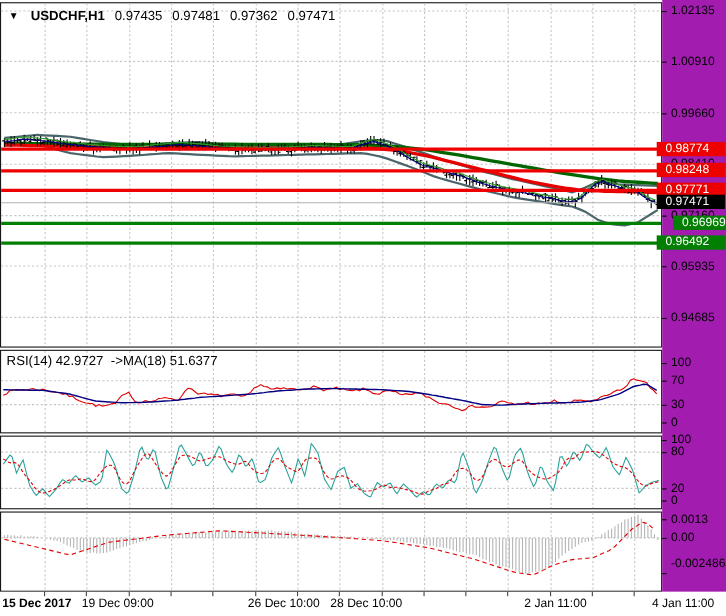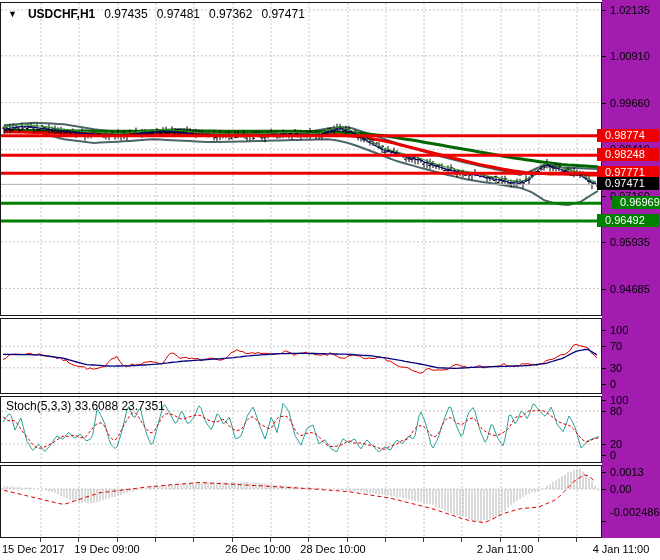--- a/index.html
+++ b/index.html
@@ -88,20 +88,21 @@
         <line x1="423" y1="0" x2="423" y2="74" stroke="#c6c6c6" stroke-width="1" stroke-dasharray="2 2"></line>
         <line x1="461" y1="0" x2="461" y2="74" stroke="#c6c6c6" stroke-width="1" stroke-dasharray="2 2"></line>
         <line x1="500" y1="0" x2="500" y2="74" stroke="#c6c6c6" stroke-width="1" stroke-dasharray="2 2"></line>
         <line x1="538" y1="0" x2="538" y2="74" stroke="#c6c6c6" stroke-width="1" stroke-dasharray="2 2"></line>
         <line x1="576" y1="0" x2="576" y2="74" stroke="#c6c6c6" stroke-width="1" stroke-dasharray="2 2"></line>
         <line x1="0" y1="27.200000000000003" x2="600" y2="27.200000000000003" stroke="#c6c6c6" stroke-width="1" stroke-dasharray="2 2"></line>
         <line x1="0" y1="48.800000000000004" x2="600" y2="48.800000000000004" stroke="#c6c6c6" stroke-width="1" stroke-dasharray="2 2"></line>
         <polyline points="2.0,40.4 5.0,39.3 8.0,35.9 11.0,35.7 14.0,35.2 17.0,35.5 20.0,35.2 23.0,35.7 26.0,34.8 29.0,34.2 32.0,35.4 35.0,36.1 38.0,34.8 41.0,35.8 44.0,37.1 47.0,37.0 50.0,37.6 53.0,37.9 56.0,39.5 59.0,38.6 62.0,41.5 65.0,41.0 68.0,44.0 71.0,45.4 74.0,46.5 77.0,47.3 80.0,47.7 83.0,47.8 86.0,50.3 89.0,48.8 92.0,50.2 95.0,49.6 98.0,49.0 101.0,47.9 104.0,47.7 107.0,43.5 110.0,40.3 113.0,39.1 116.0,37.6 119.0,42.5 122.0,46.3 125.0,47.3 128.0,47.0 131.0,45.1 134.0,46.1 137.0,45.8 140.0,45.4 143.0,43.3 146.0,43.1 149.0,42.4 152.0,43.0 155.0,43.4 158.0,44.6 161.0,45.1 164.0,41.2 167.0,36.8 170.0,34.0 173.0,34.5 176.0,36.9 179.0,39.3 182.0,38.7 185.0,38.3 188.0,39.6 191.0,39.1 194.0,39.9 197.0,39.4 200.0,41.7 203.0,40.4 206.0,40.0 209.0,39.2 212.0,39.2 215.0,40.0 218.0,41.2 221.0,40.8 224.0,39.5 227.0,37.5 230.0,33.7 233.0,32.7 236.0,30.6 239.0,32.4 242.0,32.7 245.0,34.6 248.0,34.5 251.0,33.6 254.0,34.5 257.0,33.5 260.0,34.6 263.0,34.3 266.0,34.3 269.0,35.1 272.0,35.4 275.0,34.9 278.0,34.9 281.0,34.1 284.0,31.8 287.0,32.8 290.0,34.0 293.0,36.4 296.0,34.8 299.0,34.6 302.0,34.0 305.0,33.0 308.0,35.3 311.0,34.0 314.0,35.6 317.0,35.9 320.0,36.2 323.0,35.1 326.0,36.4 329.0,33.6 332.0,35.5 335.0,36.5 338.0,38.6 341.0,39.1 344.0,39.3 347.0,37.0 350.0,36.2 353.0,35.9 356.0,36.8 359.0,37.0 362.0,39.1 365.0,39.9 368.0,38.9 371.0,39.5 374.0,39.5 377.0,37.9 380.0,38.1 383.0,39.0 386.0,41.9 389.0,42.0 392.0,44.0 395.0,45.8 398.0,47.6 401.0,48.1 404.0,48.2 407.0,48.8 410.0,50.7 413.0,52.2 416.0,52.8 419.0,54.3 422.0,53.4 425.0,50.5 428.0,49.4 431.0,51.1 434.0,51.2 437.0,50.9 440.0,51.1 443.0,50.9 446.0,50.5 449.0,49.2 452.0,46.7 455.0,45.5 458.0,46.0 461.0,47.4 464.0,47.3 467.0,49.0 470.0,48.2 473.0,48.5 476.0,47.5 479.0,46.5 482.0,48.7 485.0,48.7 488.0,47.5 491.0,47.8 494.0,47.2 497.0,47.3 500.0,46.7 503.0,44.5 506.0,46.8 509.0,47.1 512.0,47.3 515.0,46.7 518.0,47.0 521.0,44.7 524.0,45.0 527.0,44.7 530.0,45.4 533.0,45.3 536.0,46.3 539.0,44.8 542.0,44.3 545.0,41.8 548.0,40.8 551.0,40.4 554.0,39.2 557.0,37.2 560.0,35.7 563.0,35.8 566.0,33.9 569.0,31.6 572.0,26.6 575.0,25.3 578.0,26.6 581.0,27.2 584.0,27.9 587.0,29.0 590.0,33.6 593.0,35.8 596.0,39.0" fill="none" stroke="#e00000" stroke-width="1"></polyline>
         <polyline points="2.0,35.3 5.0,35.3 8.0,35.4 11.0,35.4 14.0,35.5 17.0,35.5 20.0,35.6 23.0,35.6 26.0,35.7 29.0,35.7 32.0,35.8 35.0,35.8 38.0,35.9 41.0,36.3 44.0,36.7 47.0,37.1 50.0,37.5 53.0,37.9 56.0,38.3 59.0,38.7 62.0,39.2 65.0,40.0 68.0,40.8 71.0,41.6 74.0,42.5 77.0,43.3 80.0,44.1 83.0,44.9 86.0,45.6 89.0,45.8 92.0,46.0 95.0,46.2 98.0,46.4 101.0,46.6 104.0,46.8 107.0,47.0 110.0,47.2 113.0,47.1 116.0,47.0 119.0,47.0 122.0,46.9 125.0,46.8 128.0,46.8 131.0,46.7 134.0,46.6 137.0,46.4 140.0,46.2 143.0,46.0 146.0,45.8 149.0,45.6 152.0,45.4 155.0,45.2 158.0,44.9 161.0,44.6 164.0,44.2 167.0,43.9 170.0,43.5 173.0,43.2 176.0,42.9 179.0,42.5 182.0,42.2 185.0,42.0 188.0,41.8 191.0,41.6 194.0,41.4 197.0,41.2 200.0,41.0 203.0,40.8 206.0,40.6 209.0,40.4 212.0,40.2 215.0,40.0 218.0,39.8 221.0,39.6 224.0,39.4 227.0,39.2 230.0,38.9 233.0,38.6 236.0,38.2 239.0,37.9 242.0,37.5 245.0,37.2 248.0,36.9 251.0,36.5 254.0,36.3 257.0,36.1 260.0,35.9 263.0,35.7 266.0,35.5 269.0,35.2 272.0,35.0 275.0,34.8 278.0,34.7 281.0,34.7 284.0,34.6 287.0,34.5 290.0,34.4 293.0,34.4 296.0,34.3 299.0,34.2 302.0,34.3 305.0,34.3 308.0,34.4 311.0,34.5 314.0,34.5 317.0,34.6 320.0,34.7 323.0,34.7 326.0,34.8 329.0,34.9 332.0,34.9 335.0,35.0 338.0,35.1 341.0,35.1 344.0,35.2 347.0,35.3 350.0,35.5 353.0,35.7 356.0,35.9 359.0,36.1 362.0,36.3 365.0,36.5 368.0,36.7 371.0,36.9 374.0,37.3 377.0,37.8 380.0,38.3 383.0,38.7 386.0,39.2 389.0,39.7 392.0,40.2 395.0,40.6 398.0,41.2 401.0,41.7 404.0,42.3 407.0,42.8 410.0,43.4 413.0,43.9 416.0,44.4 419.0,45.0 422.0,45.6 425.0,46.2 428.0,46.9 431.0,47.5 434.0,48.1 437.0,48.8 440.0,48.9 443.0,49.0 446.0,49.1 449.0,49.2 452.0,49.3 455.0,49.3 458.0,49.2 461.0,49.0 464.0,48.8 467.0,48.6 470.0,48.4 473.0,48.3 476.0,48.2 479.0,48.1 482.0,48.0 485.0,47.9 488.0,47.8 491.0,47.7 494.0,47.6 497.0,47.5 500.0,47.4 503.0,47.3 506.0,47.3 509.0,47.2 512.0,47.1 515.0,47.0 518.0,46.9 521.0,46.8 524.0,46.7 527.0,46.6 530.0,46.2 533.0,45.9 536.0,45.5 539.0,45.1 542.0,44.8 545.0,44.3 548.0,43.4 551.0,42.5 554.0,41.6 557.0,40.7 560.0,39.8 563.0,38.7 566.0,37.0 569.0,35.4 572.0,33.8 575.0,32.4 578.0,31.7 581.0,31.1 584.0,30.4 587.0,30.5 590.0,32.3 593.0,34.1 596.0,35.9" fill="none" stroke="#000080" stroke-width="1.3"></polyline>
       </svg>
+    <div class="ind-label">RSI(14) 42.9727  -&gt;MA(18) 51.6377</div>
   </div>
 
   <div class="pane" id="pane-stoch" style="top:396px;height:67px;">
     <svg id="svg-stoch" width="600" height="65">
         <line x1="40" y1="0" x2="40" y2="65" stroke="#c6c6c6" stroke-width="1" stroke-dasharray="2 2"></line>
         <line x1="78" y1="0" x2="78" y2="65" stroke="#c6c6c6" stroke-width="1" stroke-dasharray="2 2"></line>
         <line x1="117" y1="0" x2="117" y2="65" stroke="#c6c6c6" stroke-width="1" stroke-dasharray="2 2"></line>
         <line x1="155" y1="0" x2="155" y2="65" stroke="#c6c6c6" stroke-width="1" stroke-dasharray="2 2"></line>
         <line x1="193" y1="0" x2="193" y2="65" stroke="#c6c6c6" stroke-width="1" stroke-dasharray="2 2"></line>
         <line x1="232" y1="0" x2="232" y2="65" stroke="#c6c6c6" stroke-width="1" stroke-dasharray="2 2"></line>
@@ -112,21 +113,20 @@
         <line x1="423" y1="0" x2="423" y2="65" stroke="#c6c6c6" stroke-width="1" stroke-dasharray="2 2"></line>
         <line x1="461" y1="0" x2="461" y2="65" stroke="#c6c6c6" stroke-width="1" stroke-dasharray="2 2"></line>
         <line x1="500" y1="0" x2="500" y2="65" stroke="#c6c6c6" stroke-width="1" stroke-dasharray="2 2"></line>
         <line x1="538" y1="0" x2="538" y2="65" stroke="#c6c6c6" stroke-width="1" stroke-dasharray="2 2"></line>
         <line x1="576" y1="0" x2="576" y2="65" stroke="#c6c6c6" stroke-width="1" stroke-dasharray="2 2"></line>
         <line x1="0" y1="14" x2="600" y2="14" stroke="#c6c6c6" stroke-width="1" stroke-dasharray="2 2"></line>
         <line x1="0" y1="47" x2="600" y2="47" stroke="#c6c6c6" stroke-width="1" stroke-dasharray="2 2"></line>
         <polyline points="2.0,25.0 4.0,22.2 6.0,19.5 8.0,16.7 10.0,18.3 12.0,25.9 14.0,33.1 16.0,28.8 18.0,24.6 20.0,21.1 22.0,29.0 24.0,36.9 26.0,44.5 28.0,47.6 30.0,50.8 32.0,53.4 34.0,51.2 36.0,48.9 38.0,47.3 40.0,49.9 42.0,52.5 44.0,54.4 46.0,52.2 48.0,50.0 50.0,47.6 52.0,44.5 54.0,41.3 56.0,39.0 58.0,40.3 60.0,41.6 62.0,42.1 64.0,39.5 66.0,36.9 68.0,35.4 70.0,37.6 72.0,39.8 74.0,41.1 76.0,39.7 78.0,38.2 80.0,37.7 82.0,40.1 84.0,42.5 86.0,43.9 88.0,42.6 90.0,41.3 92.0,36.7 94.0,24.5 96.0,12.3 98.0,14.8 100.0,18.6 102.0,22.5 104.0,27.5 106.0,34.9 108.0,42.3 110.0,47.7 112.0,49.5 114.0,51.4 116.0,50.0 118.0,43.6 120.0,37.1 122.0,29.8 124.0,21.1 126.0,12.4 128.0,9.5 130.0,14.5 132.0,19.5 134.0,20.4 136.0,16.1 138.0,11.9 140.0,13.7 142.0,22.5 144.0,31.4 146.0,38.2 148.0,42.8 150.0,47.4 152.0,46.1 154.0,38.7 156.0,31.3 158.0,23.9 160.0,16.5 162.0,9.1 164.0,7.7 166.0,11.4 168.0,15.1 170.0,18.8 172.0,22.5 174.0,26.2 176.0,24.9 178.0,19.9 180.0,14.9 182.0,15.9 184.0,20.9 186.0,25.9 188.0,26.3 190.0,23.9 192.0,21.5 194.0,17.8 196.0,13.3 198.0,8.9 200.0,11.3 202.0,17.2 204.0,23.1 206.0,26.9 208.0,29.7 210.0,32.4 212.0,29.0 214.0,22.9 216.0,16.8 218.0,18.2 220.0,22.4 222.0,26.6 224.0,25.7 226.0,22.9 228.0,20.2 230.0,25.4 232.0,33.1 234.0,40.9 236.0,41.6 238.0,40.3 240.0,39.0 242.0,33.3 244.0,26.5 246.0,19.6 248.0,16.0 250.0,13.0 252.0,10.1 254.0,14.7 256.0,20.8 258.0,26.9 260.0,32.0 262.0,37.0 264.0,42.0 266.0,35.8 268.0,28.0 270.0,20.3 272.0,24.5 274.0,30.0 276.0,35.6 278.0,26.7 280.0,16.5 282.0,6.4 284.0,8.7 286.0,11.8 288.0,15.0 290.0,22.7 292.0,30.7 294.0,38.6 296.0,41.8 298.0,45.0 300.0,48.1 302.0,42.6 304.0,37.0 306.0,31.6 308.0,30.3 310.0,29.0 312.0,28.0 314.0,34.5 316.0,40.9 318.0,46.9 320.0,45.4 322.0,44.0 324.0,42.8 326.0,45.8 328.0,48.7 330.0,51.5 332.0,52.8 334.0,54.1 336.0,54.7 338.0,50.1 340.0,45.5 342.0,41.7 344.0,43.2 346.0,44.7 348.0,45.7 350.0,44.2 352.0,42.7 354.0,42.2 356.0,45.9 358.0,49.5 360.0,51.8 362.0,48.5 364.0,45.2 366.0,43.0 368.0,44.9 370.0,46.7 372.0,48.7 374.0,51.1 376.0,53.5 378.0,54.8 380.0,52.9 382.0,51.1 384.0,50.1 386.0,51.4 388.0,52.7 390.0,52.5 392.0,48.8 394.0,45.1 396.0,43.1 398.0,44.5 400.0,46.0 402.0,46.1 404.0,43.3 406.0,40.5 408.0,39.2 410.0,40.5 412.0,41.8 414.0,38.8 416.0,28.8 418.0,18.9 420.0,14.9 422.0,19.9 424.0,24.9 426.0,31.2 428.0,39.5 430.0,47.8 432.0,50.9 434.0,47.2 436.0,43.5 438.0,38.5 440.0,32.1 442.0,25.6 444.0,19.9 446.0,14.9 448.0,9.9 450.0,10.8 452.0,17.6 454.0,24.5 456.0,30.1 458.0,34.8 460.0,39.4 462.0,37.0 464.0,28.7 466.0,20.4 468.0,15.4 470.0,13.0 472.0,10.6 474.0,14.2 476.0,22.1 478.0,30.1 480.0,36.0 482.0,40.6 484.0,45.2 486.0,42.4 488.0,35.0 490.0,27.7 492.0,28.5 494.0,34.1 496.0,39.6 498.0,43.3 500.0,46.1 502.0,48.9 504.0,41.8 506.0,30.2 508.0,18.6 510.0,18.1 512.0,22.3 514.0,26.6 516.0,24.2 518.0,19.2 520.0,14.2 522.0,15.2 524.0,18.4 526.0,21.5 528.0,18.0 530.0,12.5 532.0,7.0 534.0,7.9 536.0,10.7 538.0,13.4 540.0,15.5 542.0,17.3 544.0,19.2 546.0,16.8 548.0,13.5 550.0,10.1 552.0,14.7 554.0,20.8 556.0,26.9 558.0,29.8 560.0,32.2 562.0,34.6 564.0,30.0 566.0,24.5 568.0,19.0 570.0,22.1 572.0,26.1 574.0,30.2 576.0,37.0 578.0,44.0 580.0,51.0 582.0,49.1 584.0,46.7 586.0,44.3 588.0,43.4 590.0,42.4 592.0,41.5 594.0,40.8 596.0,40.2 598.0,39.5" fill="none" stroke="#2aa39b" stroke-width="1"></polyline>
         <polyline points="2.0,20.3 4.0,21.3 6.0,23.0 8.0,23.7 10.0,23.8 12.0,23.4 14.0,24.1 16.0,26.1 18.0,29.1 20.0,32.4 22.0,35.2 24.0,37.4 26.0,39.9 28.0,42.6 30.0,45.5 32.0,47.8 34.0,49.6 36.0,50.7 38.0,51.2 40.0,51.1 42.0,50.4 44.0,49.7 46.0,48.8 48.0,47.9 50.0,46.8 52.0,45.6 54.0,44.3 56.0,42.9 58.0,41.4 60.0,40.1 62.0,39.3 64.0,39.1 66.0,39.4 68.0,39.3 70.0,38.9 72.0,38.4 74.0,38.5 76.0,39.1 78.0,40.1 80.0,40.6 82.0,40.8 84.0,40.3 86.0,38.6 88.0,35.7 90.0,33.2 92.0,30.8 94.0,28.6 96.0,26.8 98.0,25.9 100.0,26.0 102.0,27.2 104.0,30.0 106.0,34.3 108.0,38.3 110.0,41.0 112.0,42.7 114.0,42.9 116.0,41.4 118.0,38.1 120.0,33.8 122.0,29.9 124.0,26.4 126.0,23.1 128.0,20.0 130.0,17.2 132.0,15.5 134.0,15.6 136.0,17.7 138.0,20.9 140.0,24.1 142.0,27.2 144.0,30.0 146.0,32.5 148.0,34.7 150.0,35.8 152.0,35.1 154.0,32.7 156.0,29.3 158.0,25.8 160.0,22.2 162.0,19.2 164.0,17.4 166.0,16.8 168.0,16.9 170.0,17.3 172.0,17.9 174.0,18.8 176.0,19.9 178.0,21.1 180.0,21.9 182.0,22.1 184.0,21.5 186.0,20.7 188.0,20.0 190.0,19.4 192.0,18.8 194.0,18.4 196.0,18.1 198.0,18.2 200.0,18.8 202.0,20.1 204.0,21.3 206.0,22.4 208.0,23.3 210.0,24.0 212.0,24.6 214.0,25.0 216.0,24.9 218.0,24.1 220.0,22.7 222.0,22.3 224.0,23.5 226.0,26.2 228.0,28.8 230.0,30.8 232.0,32.1 234.0,33.0 236.0,33.4 238.0,33.3 240.0,32.3 242.0,30.0 244.0,26.6 246.0,23.6 248.0,21.4 250.0,20.1 252.0,20.0 254.0,21.1 256.0,23.6 258.0,25.8 260.0,27.5 262.0,28.6 264.0,29.7 266.0,30.7 268.0,31.7 270.0,31.1 272.0,28.8 274.0,24.9 276.0,21.8 278.0,20.0 280.0,19.5 282.0,19.3 284.0,19.3 286.0,19.7 288.0,21.4 290.0,24.5 292.0,29.2 294.0,32.9 296.0,35.7 298.0,37.6 300.0,38.4 302.0,38.2 304.0,37.0 306.0,36.2 308.0,35.8 310.0,35.6 312.0,36.0 314.0,36.7 316.0,38.0 318.0,39.7 320.0,41.9 322.0,44.5 324.0,46.6 326.0,48.0 328.0,48.9 330.0,49.4 332.0,49.6 334.0,49.4 336.0,49.1 338.0,48.7 340.0,48.0 342.0,47.1 344.0,45.8 346.0,44.4 348.0,44.0 350.0,44.4 352.0,45.5 354.0,46.1 356.0,46.2 358.0,45.9 360.0,46.0 362.0,46.4 364.0,47.1 366.0,47.7 368.0,48.1 370.0,48.5 372.0,49.0 374.0,49.6 376.0,50.4 378.0,51.1 380.0,51.8 382.0,52.2 384.0,52.0 386.0,51.0 388.0,49.7 390.0,48.8 392.0,48.3 394.0,47.8 396.0,46.9 398.0,45.5 400.0,44.1 402.0,43.2 404.0,42.8 406.0,42.3 408.0,40.6 410.0,37.5 412.0,34.1 414.0,31.5 416.0,29.7 418.0,28.9 420.0,28.7 422.0,29.4 424.0,30.8 426.0,32.8 428.0,35.5 430.0,38.2 432.0,39.5 434.0,39.6 436.0,38.3 438.0,35.6 440.0,31.4 442.0,26.9 444.0,23.6 446.0,21.5 448.0,20.6 450.0,20.9 452.0,22.4 454.0,24.3 456.0,25.9 458.0,27.0 460.0,27.5 462.0,27.0 464.0,25.5 466.0,23.7 468.0,22.3 470.0,21.3 472.0,21.2 474.0,22.5 476.0,25.3 478.0,28.3 480.0,30.7 482.0,32.6 484.0,34.2 486.0,35.5 488.0,36.6 490.0,37.4 492.0,38.0 494.0,38.4 496.0,38.3 498.0,37.8 500.0,36.8 502.0,35.6 504.0,34.3 506.0,32.9 508.0,30.7 510.0,27.8 512.0,23.9 514.0,20.9 516.0,19.6 518.0,20.0 520.0,19.9 522.0,18.9 524.0,16.7 526.0,14.9 528.0,13.9 530.0,13.8 532.0,13.9 534.0,13.8 536.0,13.5 538.0,13.4 540.0,13.5 542.0,13.8 544.0,14.6 546.0,15.7 548.0,17.2 550.0,18.8 552.0,20.4 554.0,22.2 556.0,23.6 558.0,24.9 560.0,25.8 562.0,26.7 564.0,27.2 566.0,27.6 568.0,28.4 570.0,29.7 572.0,31.5 574.0,33.6 576.0,36.1 578.0,38.9 580.0,41.3 582.0,43.1 584.0,44.4 586.0,44.8 588.0,44.4 590.0,43.1 592.0,42.4 594.0,41.7 596.0,41.3 598.0,40.9" fill="none" stroke="#e00000" stroke-width="1" stroke-dasharray="3 2"></polyline>
       </svg>
-    <div class="ind-label">Stoch(5,3,3) 33.6088 23.7351</div>
   </div>
 
   <div class="pane" id="pane-macd" style="top:465px;height:73px;">
     <svg id="svg-macd" width="600" height="71">
         <line x1="40" y1="0" x2="40" y2="71" stroke="#c6c6c6" stroke-width="1" stroke-dasharray="2 2"></line>
         <line x1="78" y1="0" x2="78" y2="71" stroke="#c6c6c6" stroke-width="1" stroke-dasharray="2 2"></line>
         <line x1="117" y1="0" x2="117" y2="71" stroke="#c6c6c6" stroke-width="1" stroke-dasharray="2 2"></line>
         <line x1="155" y1="0" x2="155" y2="71" stroke="#c6c6c6" stroke-width="1" stroke-dasharray="2 2"></line>
         <line x1="193" y1="0" x2="193" y2="71" stroke="#c6c6c6" stroke-width="1" stroke-dasharray="2 2"></line>
         <line x1="232" y1="0" x2="232" y2="71" stroke="#c6c6c6" stroke-width="1" stroke-dasharray="2 2"></line>
@@ -198,21 +198,21 @@
       <div class="date-tick" style="left: 232px;"></div>
       <div class="date-tick" style="left: 270px;"></div>
       <div class="date-tick" style="left: 308px;"></div>
       <div class="date-tick" style="left: 347px;"></div>
       <div class="date-tick" style="left: 385px;"></div>
       <div class="date-tick" style="left: 423px;"></div>
       <div class="date-tick" style="left: 461px;"></div>
       <div class="date-tick" style="left: 500px;"></div>
       <div class="date-tick" style="left: 538px;"></div>
       <div class="date-tick" style="left: 576px;"></div>
-      <div class="date-lbl" style="left: 2px; transform: none;">15 Dec 2017</div>
+      <div class="date-lbl" style="left: 2px; transform: none; font-weight: bold;">15 Dec 2017</div>
       <div class="date-lbl" style="left: 107px; transform: translateX(-50%);">19 Dec 09:00</div>
       <div class="date-lbl" style="left: 182px; transform: translateX(-50%); margin-top: 24px;">21 Dec 09:00</div>
       <div class="date-lbl" style="left: 258px; transform: translateX(-50%);">26 Dec 10:00</div>
       <div class="date-lbl" style="left: 333px; transform: translateX(-50%);">28 Dec 10:00</div>
       <div class="date-lbl" style="left: 505px; transform: translateX(-50%);">2 Jan 11:00</div>
       <div class="date-lbl" style="left: 621px; transform: translateX(-50%);">4 Jan 11:00</div>
     </div>
 </div>
 
 </body></html>

